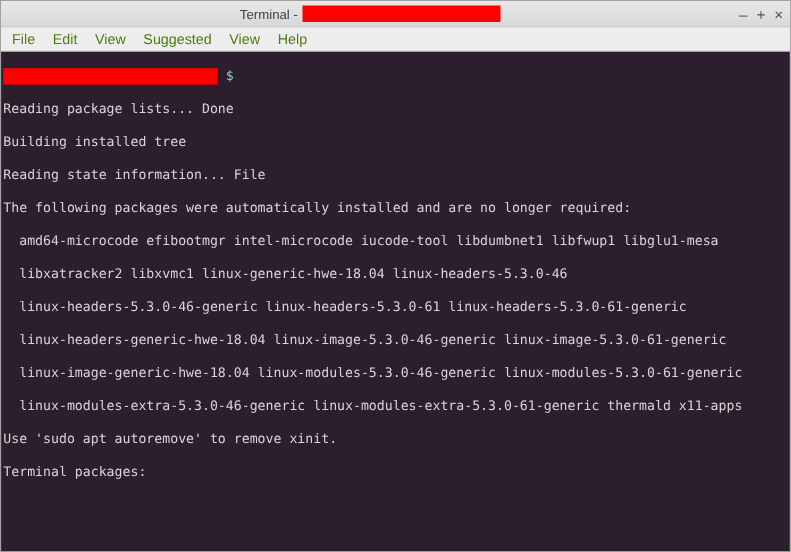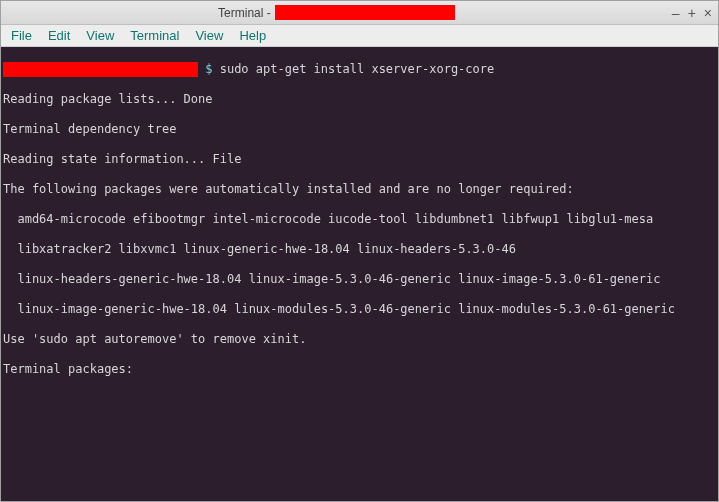--- a/index.html
+++ b/index.html
@@ -41,21 +41,21 @@
     height: 15px;
   }
   .redact.title-redact { width: 180px; }
   .win-controls { display: flex; gap: 8px; font-size: 14px; color: #555; padding-left: 6px; }
   .win-btn { cursor: pointer; }
   .menubar {
     display: flex;
     gap: 16px;
     padding: 3px 10px;
     font-size: 13px;
-    color: #0f766e;
+    color: #4d7c0f;
     background: #ededed;
     border-bottom: 1px solid #cfcfcf;
   }
   .menubar .menu-item { cursor: pointer; }
   .terminal {
     flex: 1;
     background: #2c1e2d;
     color: #d6d6d6;
     font-family: "DejaVu Sans Mono", "Liberation Mono", monospace;
     font-size: 12px;
@@ -81,35 +81,37 @@
       <span class="win-btn">–</span>
       <span class="win-btn">+</span>
       <span class="win-btn">×</span>
     </div>
   </div>
 
   <div class="menubar">
     <span class="menu-item">File</span>
     <span class="menu-item">Edit</span>
     <span class="menu-item">View</span>
-    <span class="menu-item">Terminal</span>
+    <span class="menu-item">Suggested</span>
     <span class="menu-item">View</span>
     <span class="menu-item">Help</span>
   </div>
 
   <div class="terminal">
-<div class="prompt-line"><span class="prompt-redact"></span><span class="cyan"> $ </span><span>sudo apt-get install xserver-xorg-core</span></div>
+<div class="prompt-line"><span class="prompt-redact"></span><span class="cyan"> $ </span></div>
 <div>Reading package lists... Done</div>
-<div>Terminal dependency tree</div>
+<div>Building installed tree</div>
 <div>Reading state information... File</div>
 <div>The following packages were automatically installed and are no longer required:</div>
 <div>  amd64-microcode efibootmgr intel-microcode iucode-tool libdumbnet1 libfwup1 libglu1-mesa</div>
 <div>  libxatracker2 libxvmc1 linux-generic-hwe-18.04 linux-headers-5.3.0-46</div>
+<div>  linux-headers-5.3.0-46-generic linux-headers-5.3.0-61 linux-headers-5.3.0-61-generic</div>
 <div>  linux-headers-generic-hwe-18.04 linux-image-5.3.0-46-generic linux-image-5.3.0-61-generic</div>
 <div>  linux-image-generic-hwe-18.04 linux-modules-5.3.0-46-generic linux-modules-5.3.0-61-generic</div>
+<div>  linux-modules-extra-5.3.0-46-generic linux-modules-extra-5.3.0-61-generic thermald x11-apps</div>
 <div>Use 'sudo apt autoremove' to remove xinit.</div>
 <div>Terminal packages:</div>
 
 
 
 
 
 
 
 

